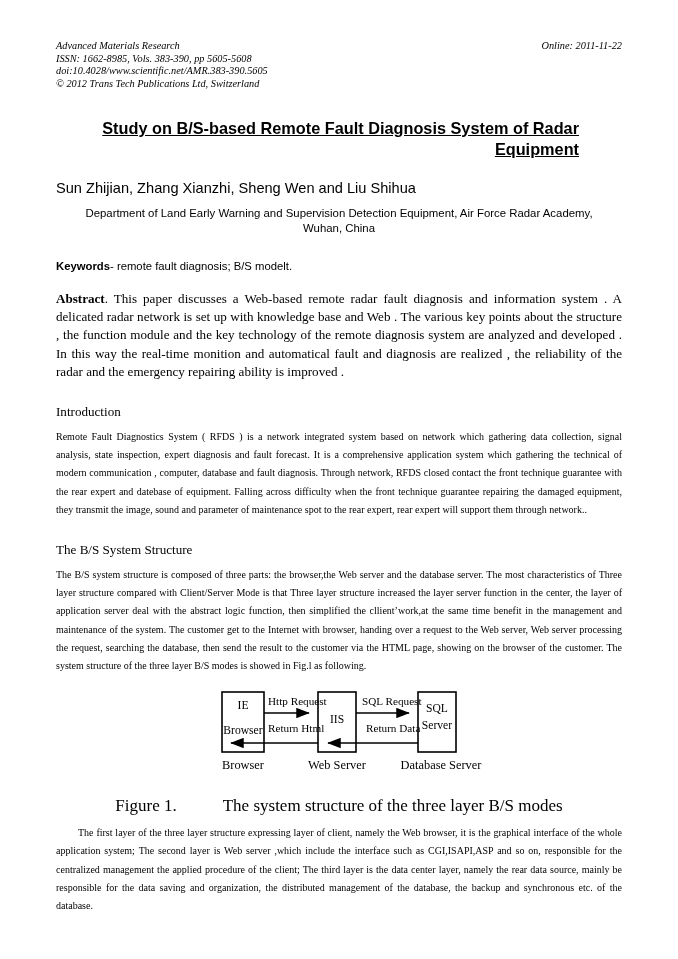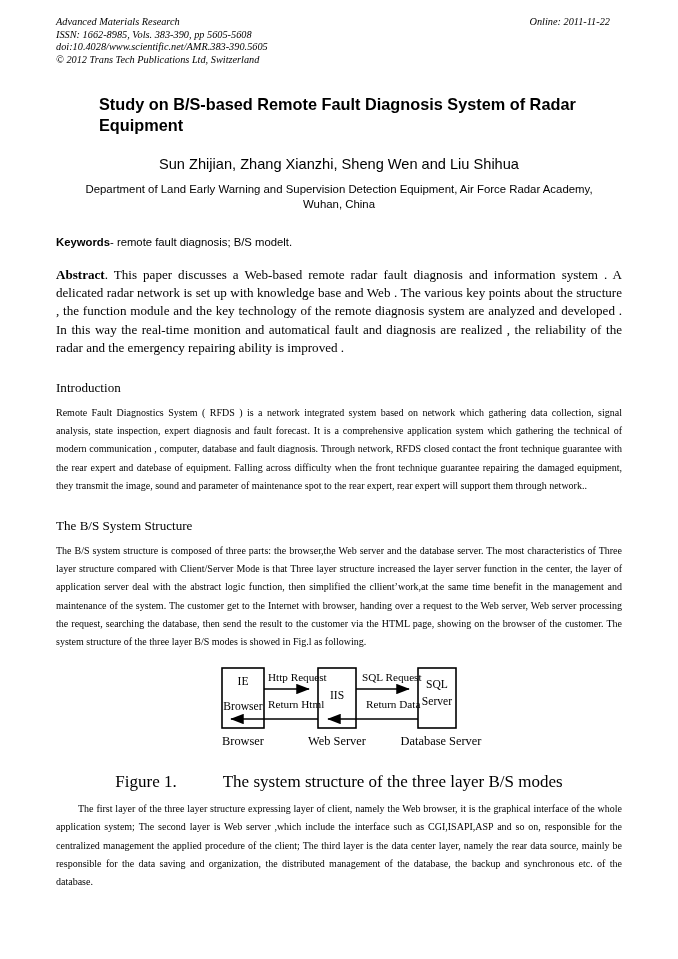--- a/index.html
+++ b/index.html
@@ -13,55 +13,57 @@
     font-family: "Liberation Serif", "DejaVu Serif", serif;
     color: #000000;
     overflow: hidden;
   }
   .page {
     position: relative;
     width: 678px;
     height: 682px;
     box-sizing: border-box;
     padding: 16px 56px 0 56px;
+    margin-top: 24px;
   }
 
   
   .journal-header {
     position: relative;
     font-style: italic;
     font-size: 10.3px;
     line-height: 12.6px;
     height: 62px;
   }
   .journal-header .jh-left { width: 430px; }
   .journal-header .jh-right {
     position: absolute;
-    right: 12px;
+    right: 0;
     top: 0;
     font-style: italic;
     font-size: 10.3px;
     white-space: nowrap;
   }
 
   
   .title {
     font-family: "Liberation Sans", "DejaVu Sans", sans-serif;
     font-weight: bold;
     font-size: 16.3px;
     line-height: 21px;
-    text-align: left;
+    text-align: right;
     margin: 16px auto 0 auto;
     width: 480px;
+    text-decoration: underline;
   }
   .authors {
     font-family: "Liberation Sans", "DejaVu Sans", sans-serif;
     font-size: 14.6px;
     line-height: 19px;
-    text-align: center;
+    text-align: left;
     margin-top: 19px;
   }
   .affiliation {
     font-family: "Liberation Sans", "DejaVu Sans", sans-serif;
     font-size: 11.4px;
     line-height: 15px;
     text-align: center;
     margin: 8px auto 0 auto;
     width: 520px;
   }

